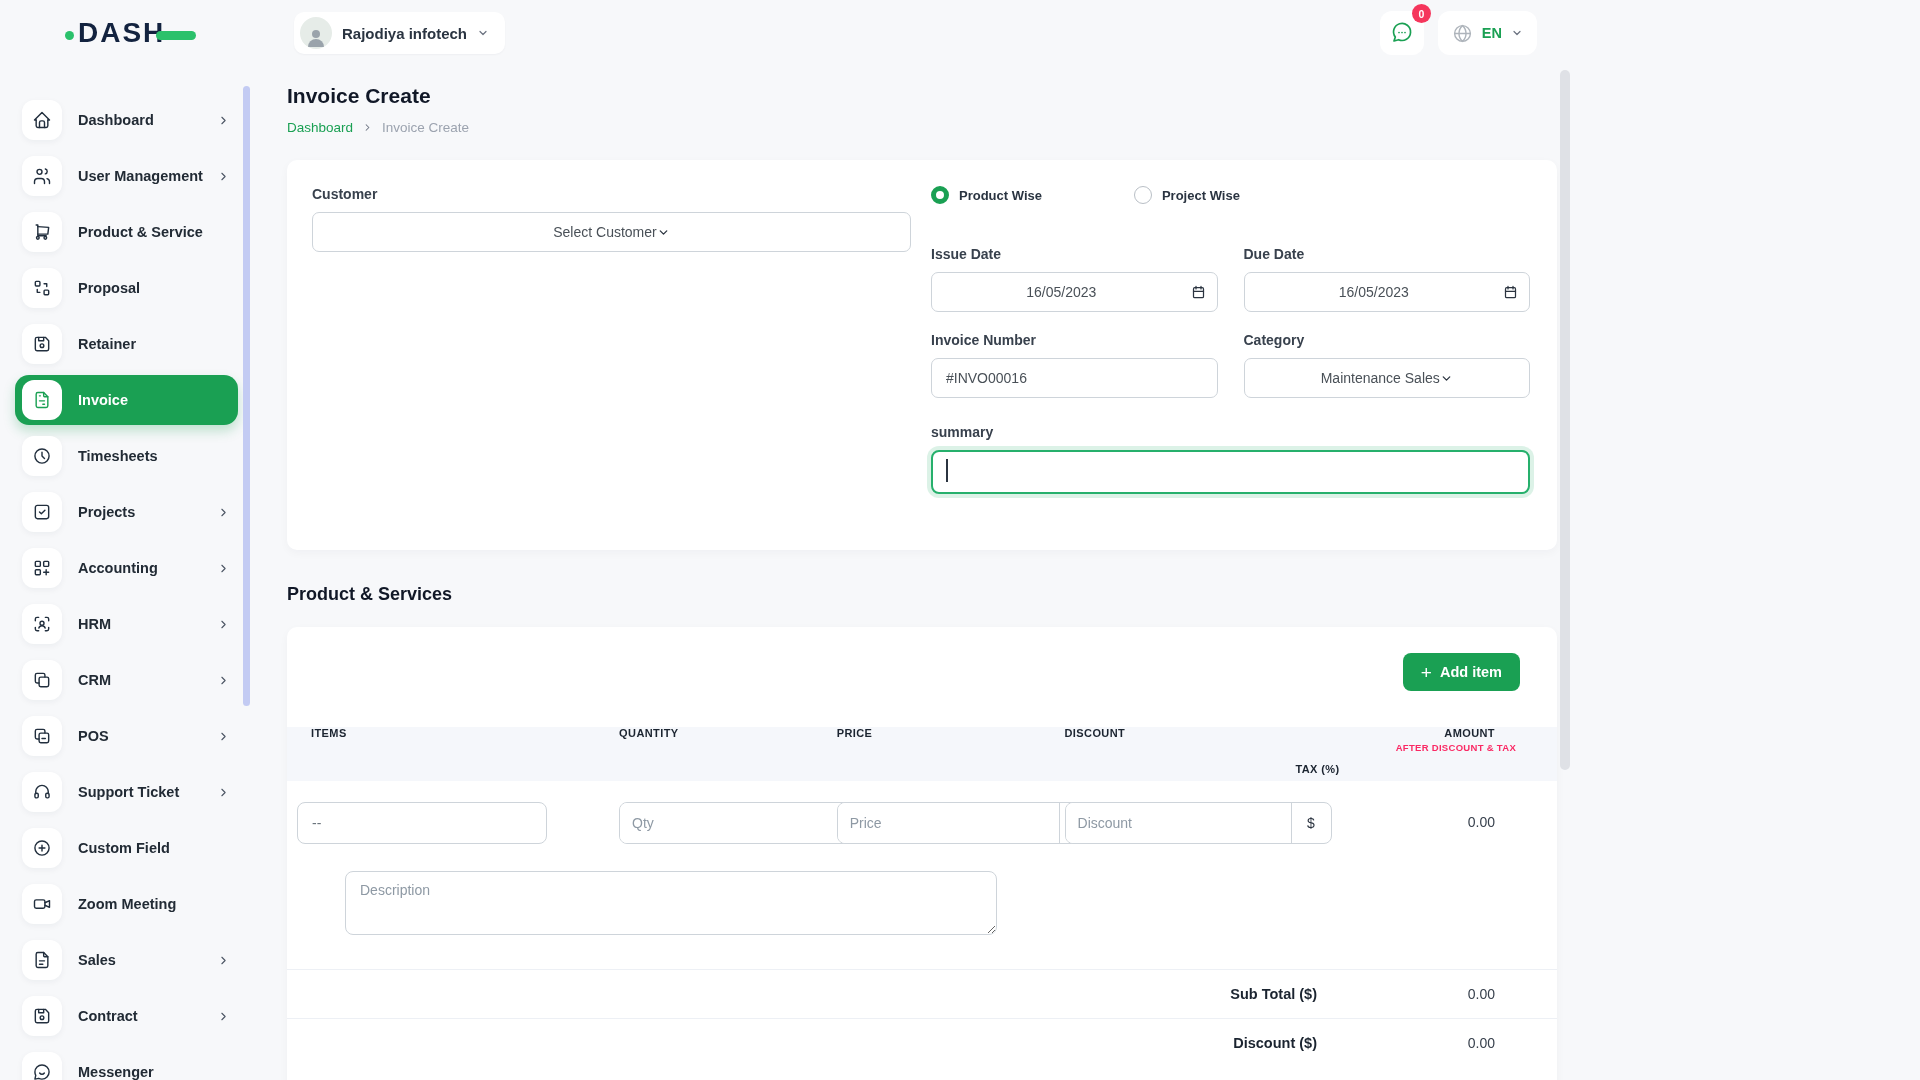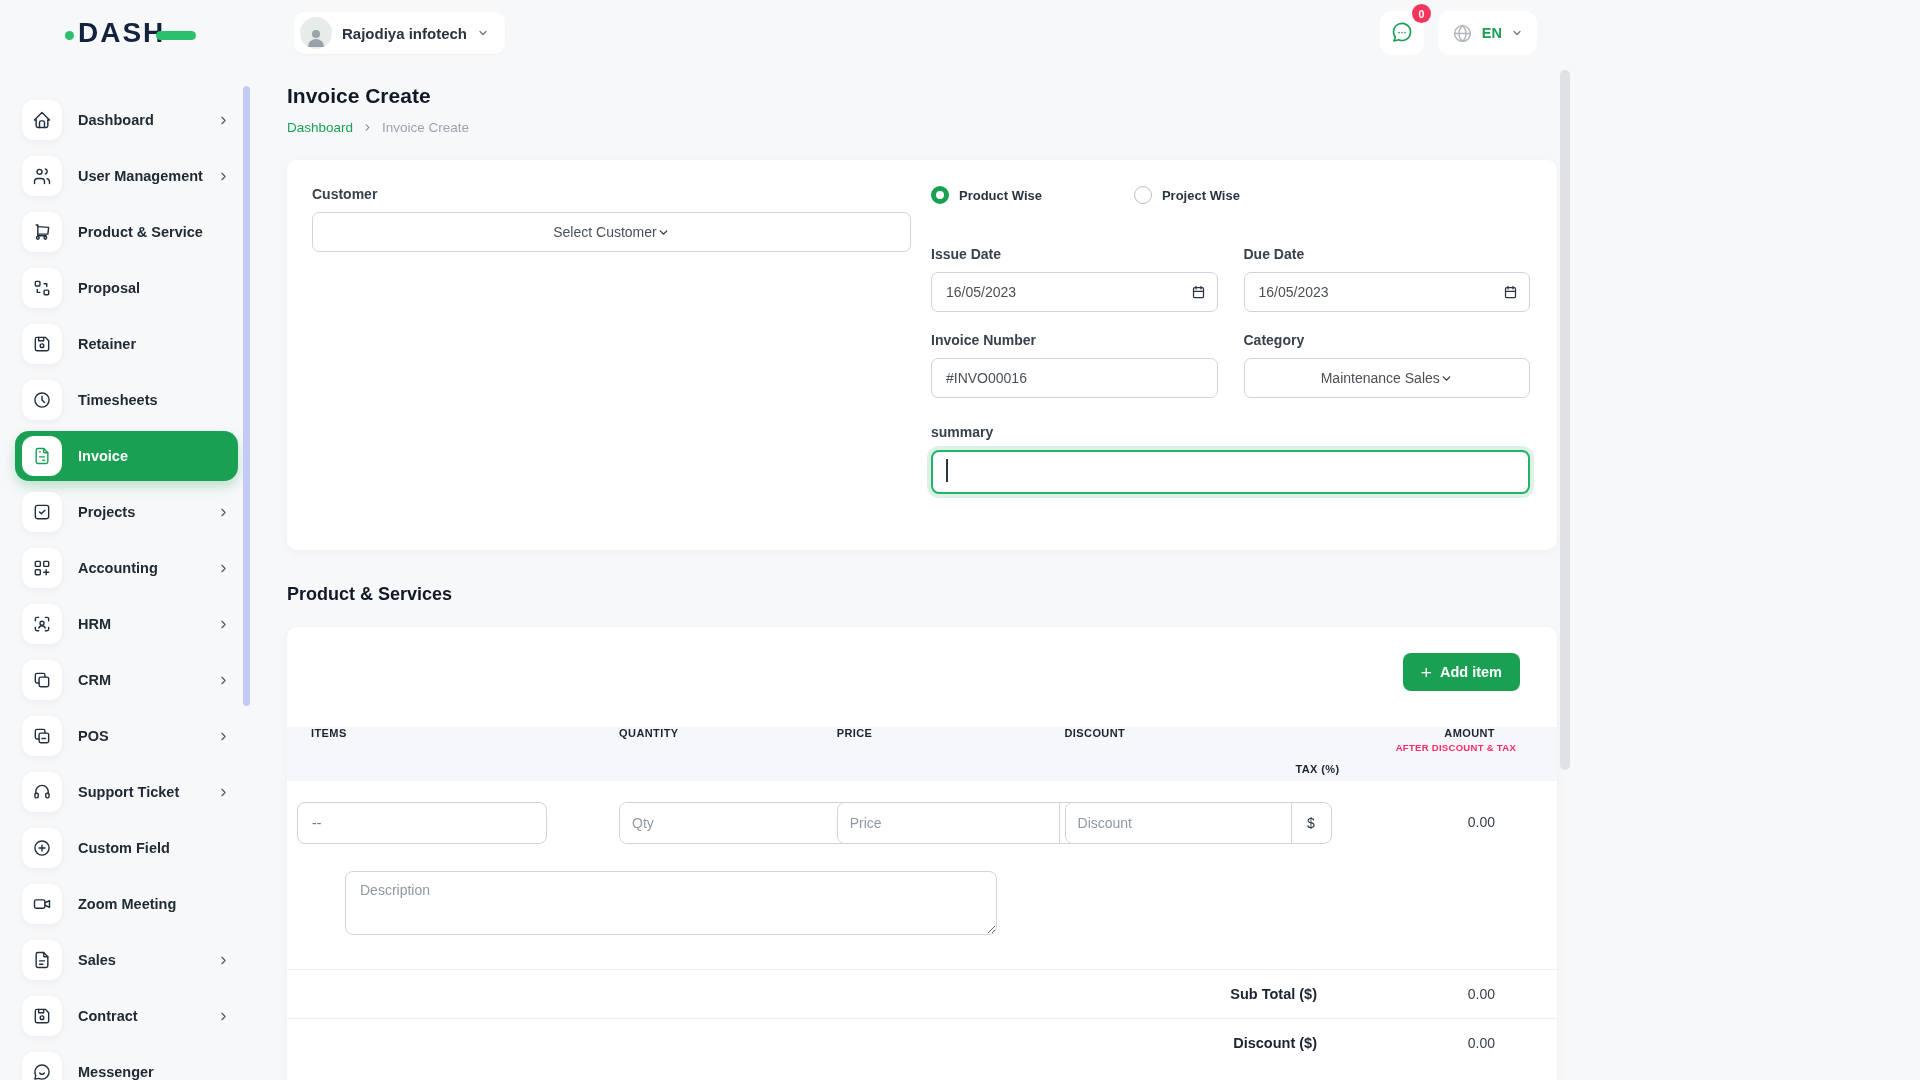--- a/index.html
+++ b/index.html
@@ -49,21 +49,21 @@
   .flabel { display:block; font-size:14px; font-weight:600; color:#38414d; margin-bottom:10px; }
   .select { height:40px; border:1px solid #ced4da; border-radius:7px; display:flex; align-items:center; justify-content:center; padding:0 14px; font-size:14px; color:#495057; background:#fff; cursor:pointer; }
   .radio-row { display:flex; gap:92px; margin-bottom:42px; }
   .radio { display:flex; align-items:center; gap:10px; font-size:13px; font-weight:600; color:#2a3441; cursor:pointer; }
   .rdot { width:18px; height:18px; border-radius:50%; border:1px solid #b9bfc6; background:#fff; flex-shrink:0; }
   .radio.checked .rdot { border:5px solid #1aa053; }
   .grid2 { display:grid; grid-template-columns:1fr 1fr; column-gap:26px; row-gap:20px; }
   .input { width:100%; height:40px; border:1px solid #ced4da; border-radius:7px; padding:0 14px; font-size:14px; color:#495057; background:#fff; font-family:inherit; outline:none; }
   .input-wrap { position:relative; }
   .input-wrap .cal { position:absolute; right:12px; top:50%; transform:translateY(-50%); color:#2b3440; display:flex; pointer-events:none; }
-  .date-input { padding-right:40px; }
+  .date-input { padding-right:40px;text-align:center; }
   .summary-field { margin-top:26px; }
   .ta-wrap { position:relative; }
   .summary-ta { width:100%; height:44px; border:2px solid #26b06c; border-radius:8px; box-shadow:0 0 0 4px rgba(38,176,108,.16); resize:none; padding:8px 13px; font-family:inherit; font-size:14px; outline:none; }
   .caret { position:absolute; left:15px; top:9px; width:1.5px; height:23px; background:#2b3440; }
 
   
   .section-title { margin-top:34px; font-size:18px; font-weight:700; color:#111827; }
   .items-card { margin-top:22px; padding:26px 0 30px; }
   .add-row { display:flex; justify-content:flex-end; padding:0 37px 36px; }
   .btn-add { display:flex; align-items:center; gap:8px; background:#1aa053; color:#fff; border:none; border-radius:8px; height:38px; padding:0 18px; font-size:14.5px; font-weight:600; font-family:inherit; cursor:pointer; }
@@ -217,41 +217,41 @@
         <span class="s-icon">
             <svg width="20" height="20" viewBox="0 0 24 24" fill="none" stroke="currentColor" stroke-width="1.7" stroke-linecap="round" stroke-linejoin="round">
               <path d="M6 4h10l4 4v10a2 2 0 0 1-2 2H6a2 2 0 0 1-2-2V6a2 2 0 0 1 2-2z"></path>
               <circle cx="12" cy="14" r="2.2"></circle>
               <path d="M14 4v4H8V4"></path>
             </svg>
           </span>
         <span class="s-label">Retainer</span>
       </div>
 
-      <div class="s-item">
-        <span class="s-icon">
-            <svg width="20" height="20" viewBox="0 0 24 24" fill="none" stroke="currentColor" stroke-width="1.7" stroke-linecap="round" stroke-linejoin="round">
-              <circle cx="12" cy="12" r="8.5"></circle>
-              <path d="M12 7.5V12l3 3"></path>
-            </svg>
-          </span>
-        <span class="s-label">Timesheets</span>
-      </div>
-
       <div class="s-item active">
         <span class="s-icon">
             <svg width="20" height="20" viewBox="0 0 24 24" fill="none" stroke="currentColor" stroke-width="1.7" stroke-linecap="round" stroke-linejoin="round">
               <path d="M14 3v4a1 1 0 0 0 1 1h4"></path>
               <path d="M17 21H7a2 2 0 0 1-2-2V5a2 2 0 0 1 2-2h7l5 5v11a2 2 0 0 1-2 2z"></path>
               <path d="M9 7h1"></path>
               <path d="M9 13h6"></path>
               <path d="M13 17h2"></path>
             </svg>
           </span>
         <span class="s-label">Invoice</span>
+      </div>
+
+      <div class="s-item">
+        <span class="s-icon">
+            <svg width="20" height="20" viewBox="0 0 24 24" fill="none" stroke="currentColor" stroke-width="1.7" stroke-linecap="round" stroke-linejoin="round">
+              <circle cx="12" cy="12" r="8.5"></circle>
+              <path d="M12 7.5V12l3 3"></path>
+            </svg>
+          </span>
+        <span class="s-label">Timesheets</span>
       </div>
 
       <div class="s-item">
         <span class="s-icon">
             <svg width="20" height="20" viewBox="0 0 24 24" fill="none" stroke="currentColor" stroke-width="1.7" stroke-linecap="round" stroke-linejoin="round">
               <rect x="4" y="4" width="16" height="16" rx="2.5"></rect>
               <path d="M9 12l2.2 2.2L15.5 10"></path>
             </svg>
           </span>
         <span class="s-label">Projects</span>

